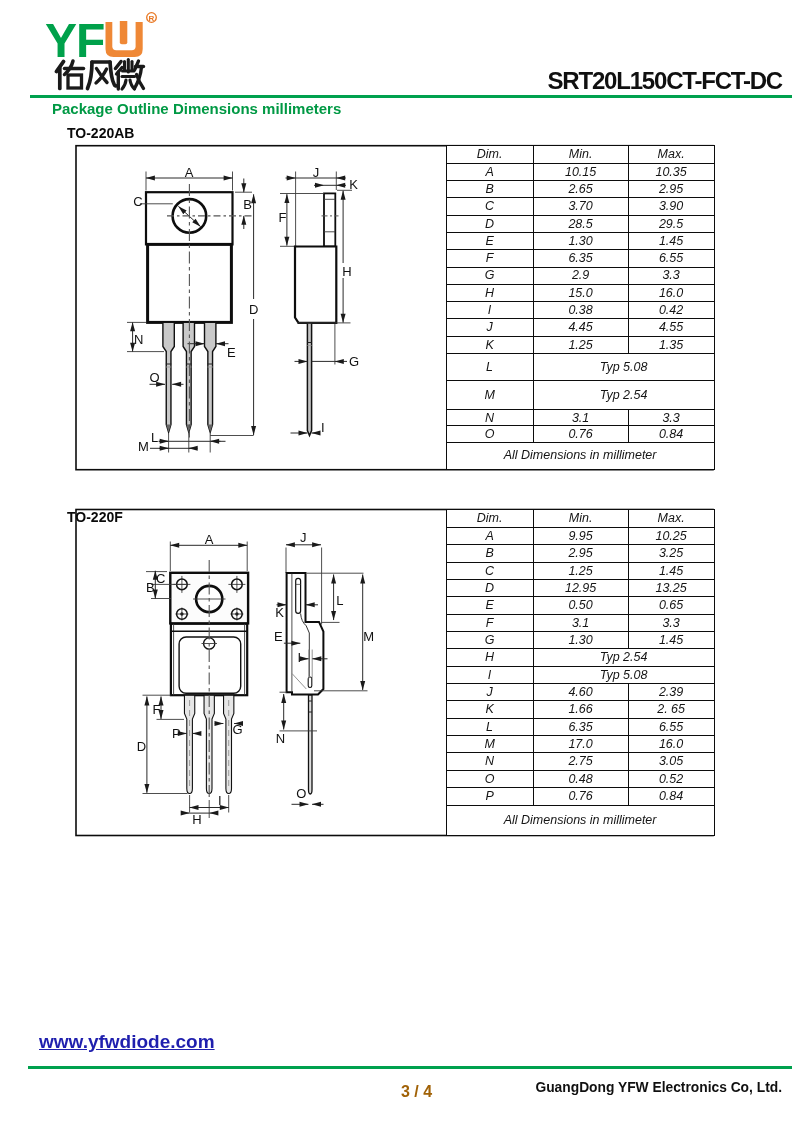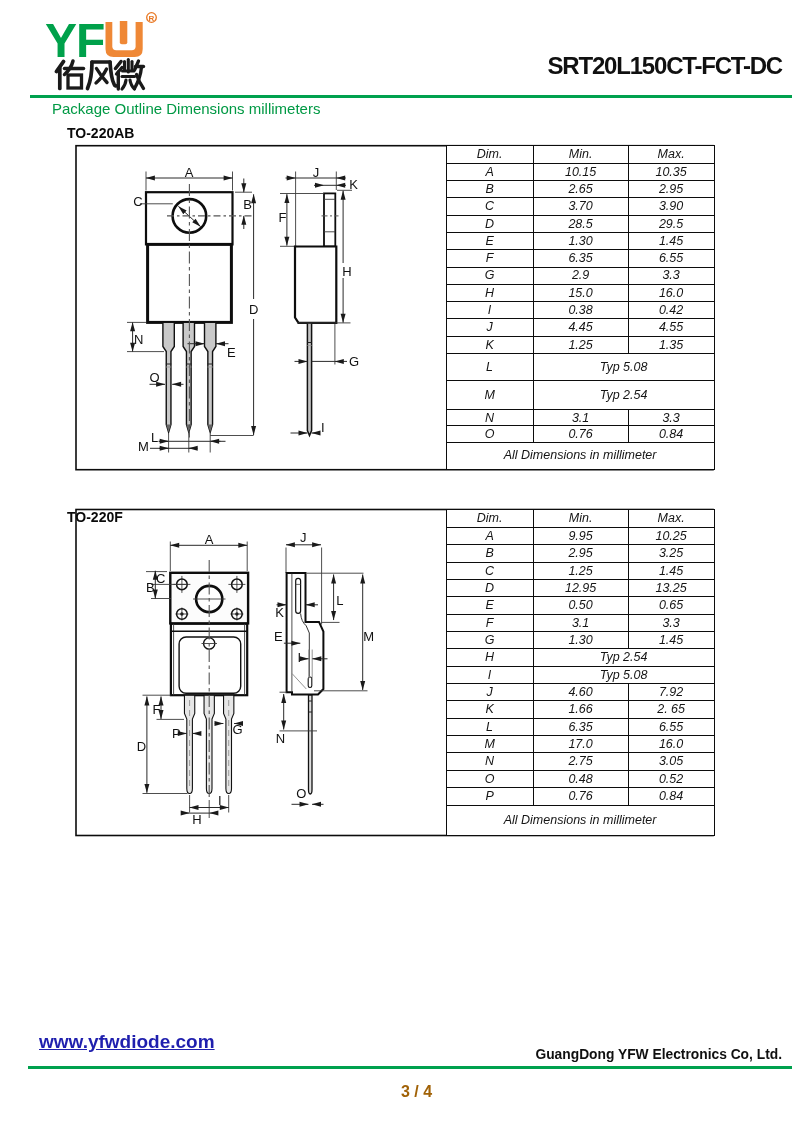--- a/index.html
+++ b/index.html
@@ -49,25 +49,25 @@
 <path d="M126,80 Q125.5,85 122,89" stroke-width="3.1"></path>
 <path d="M130,80 Q131,86 134.5,89" stroke-width="3.1"></path>
 <path d="M138.5,61 L134.8,69.5" stroke-width="3.3"></path>
 <path d="M135.5,66.5 L143.5,66.5" stroke-width="3.3"></path>
 <path d="M141.5,67 Q140.5,78 134.5,88.5" stroke-width="3.3"></path>
 <path d="M136.5,74.5 Q139,82 143.5,88.5" stroke-width="3.3"></path>
 </g>
 </svg>
 </div>
 
-<div class="abs" style="right:18px;top:52px;font-size:24px;font-weight:bold;color:#101010;letter-spacing:-1.2px;">SRT20L150CT-FCT-DC</div>
+<div class="abs" style="right:18px;top:67px;font-size:24px;font-weight:bold;color:#101010;letter-spacing:-1.2px;">SRT20L150CT-FCT-DC</div>
 
 <div class="abs" style="left:30px;top:95px;width:762px;height:3px;background:#00A14E;"></div>
 
-<div class="abs" style="left:52px;top:100px;font-size:15px;font-weight:normal;color:#009944;">Package Outline Dimensions millimeters</div>
+<div class="abs" style="left:52px;top:100px;font-size:15px;font-weight:bold;color:#009944;">Package Outline Dimensions millimeters</div>
 
 <div class="abs" style="left:67px;top:125px;font-size:14px;font-weight:bold;color:#0a0a0a;">TO-220AB</div>
 
 <div class="abs" style="left:75px;top:144px;">
 <svg width="640" height="328" viewBox="75 144 640 328" id="svg1">
 <defs>
 <marker id="mE" viewBox="0 0 10 7" markerWidth="10" markerHeight="7" refX="9.3" refY="3.5" orient="auto" markerUnits="userSpaceOnUse">
           <path d="M0.4,1 L9.5,3.5 L0.4,6 Z" fill="#1a1a1a"></path>
         </marker>
 <marker id="mS" viewBox="0 0 10 7" markerWidth="10" markerHeight="7" refX="9.3" refY="3.5" orient="auto-start-reverse" markerUnits="userSpaceOnUse">
@@ -495,21 +495,21 @@
         <td>H</td>
         <td colspan="2">Typ 2.54</td>
       </tr>
 <tr style="height:17.35px">
         <td>I</td>
         <td colspan="2">Typ 5.08</td>
       </tr>
 <tr style="height:17.35px">
         <td>J</td>
         <td>4.60</td>
-        <td>7.92</td>
+        <td>2.39</td>
       </tr>
 <tr style="height:17.35px">
         <td>K</td>
         <td>1.66</td>
         <td>2. 65</td>
       </tr>
 <tr style="height:17.35px">
         <td>L</td>
         <td>6.35</td>
         <td>6.55</td>
@@ -539,13 +539,13 @@
       </tr>
 </tbody>
   </table>
 
 <div class="abs" style="left:28px;top:1066px;width:764px;height:3px;background:#00A14E;"></div>
 
 <div class="abs" style="left:39px;top:1031px;font-size:19px;font-weight:bold;color:#1F1FAE;text-decoration:underline;">www.yfwdiode.com</div>
 
 <div class="abs" style="left:401px;top:1083px;font-size:16px;font-weight:bold;color:#a16207;">3 / 4</div>
 
-<div class="abs" style="right:18px;top:1047px;font-size:13.8px;font-weight:bold;color:#101010;">GuangDong YFW Electronics Co, Ltd.</div>
+<div class="abs" style="right:18px;top:1080px;font-size:13.8px;font-weight:bold;color:#101010;">GuangDong YFW Electronics Co, Ltd.</div>
 
 </body></html>

